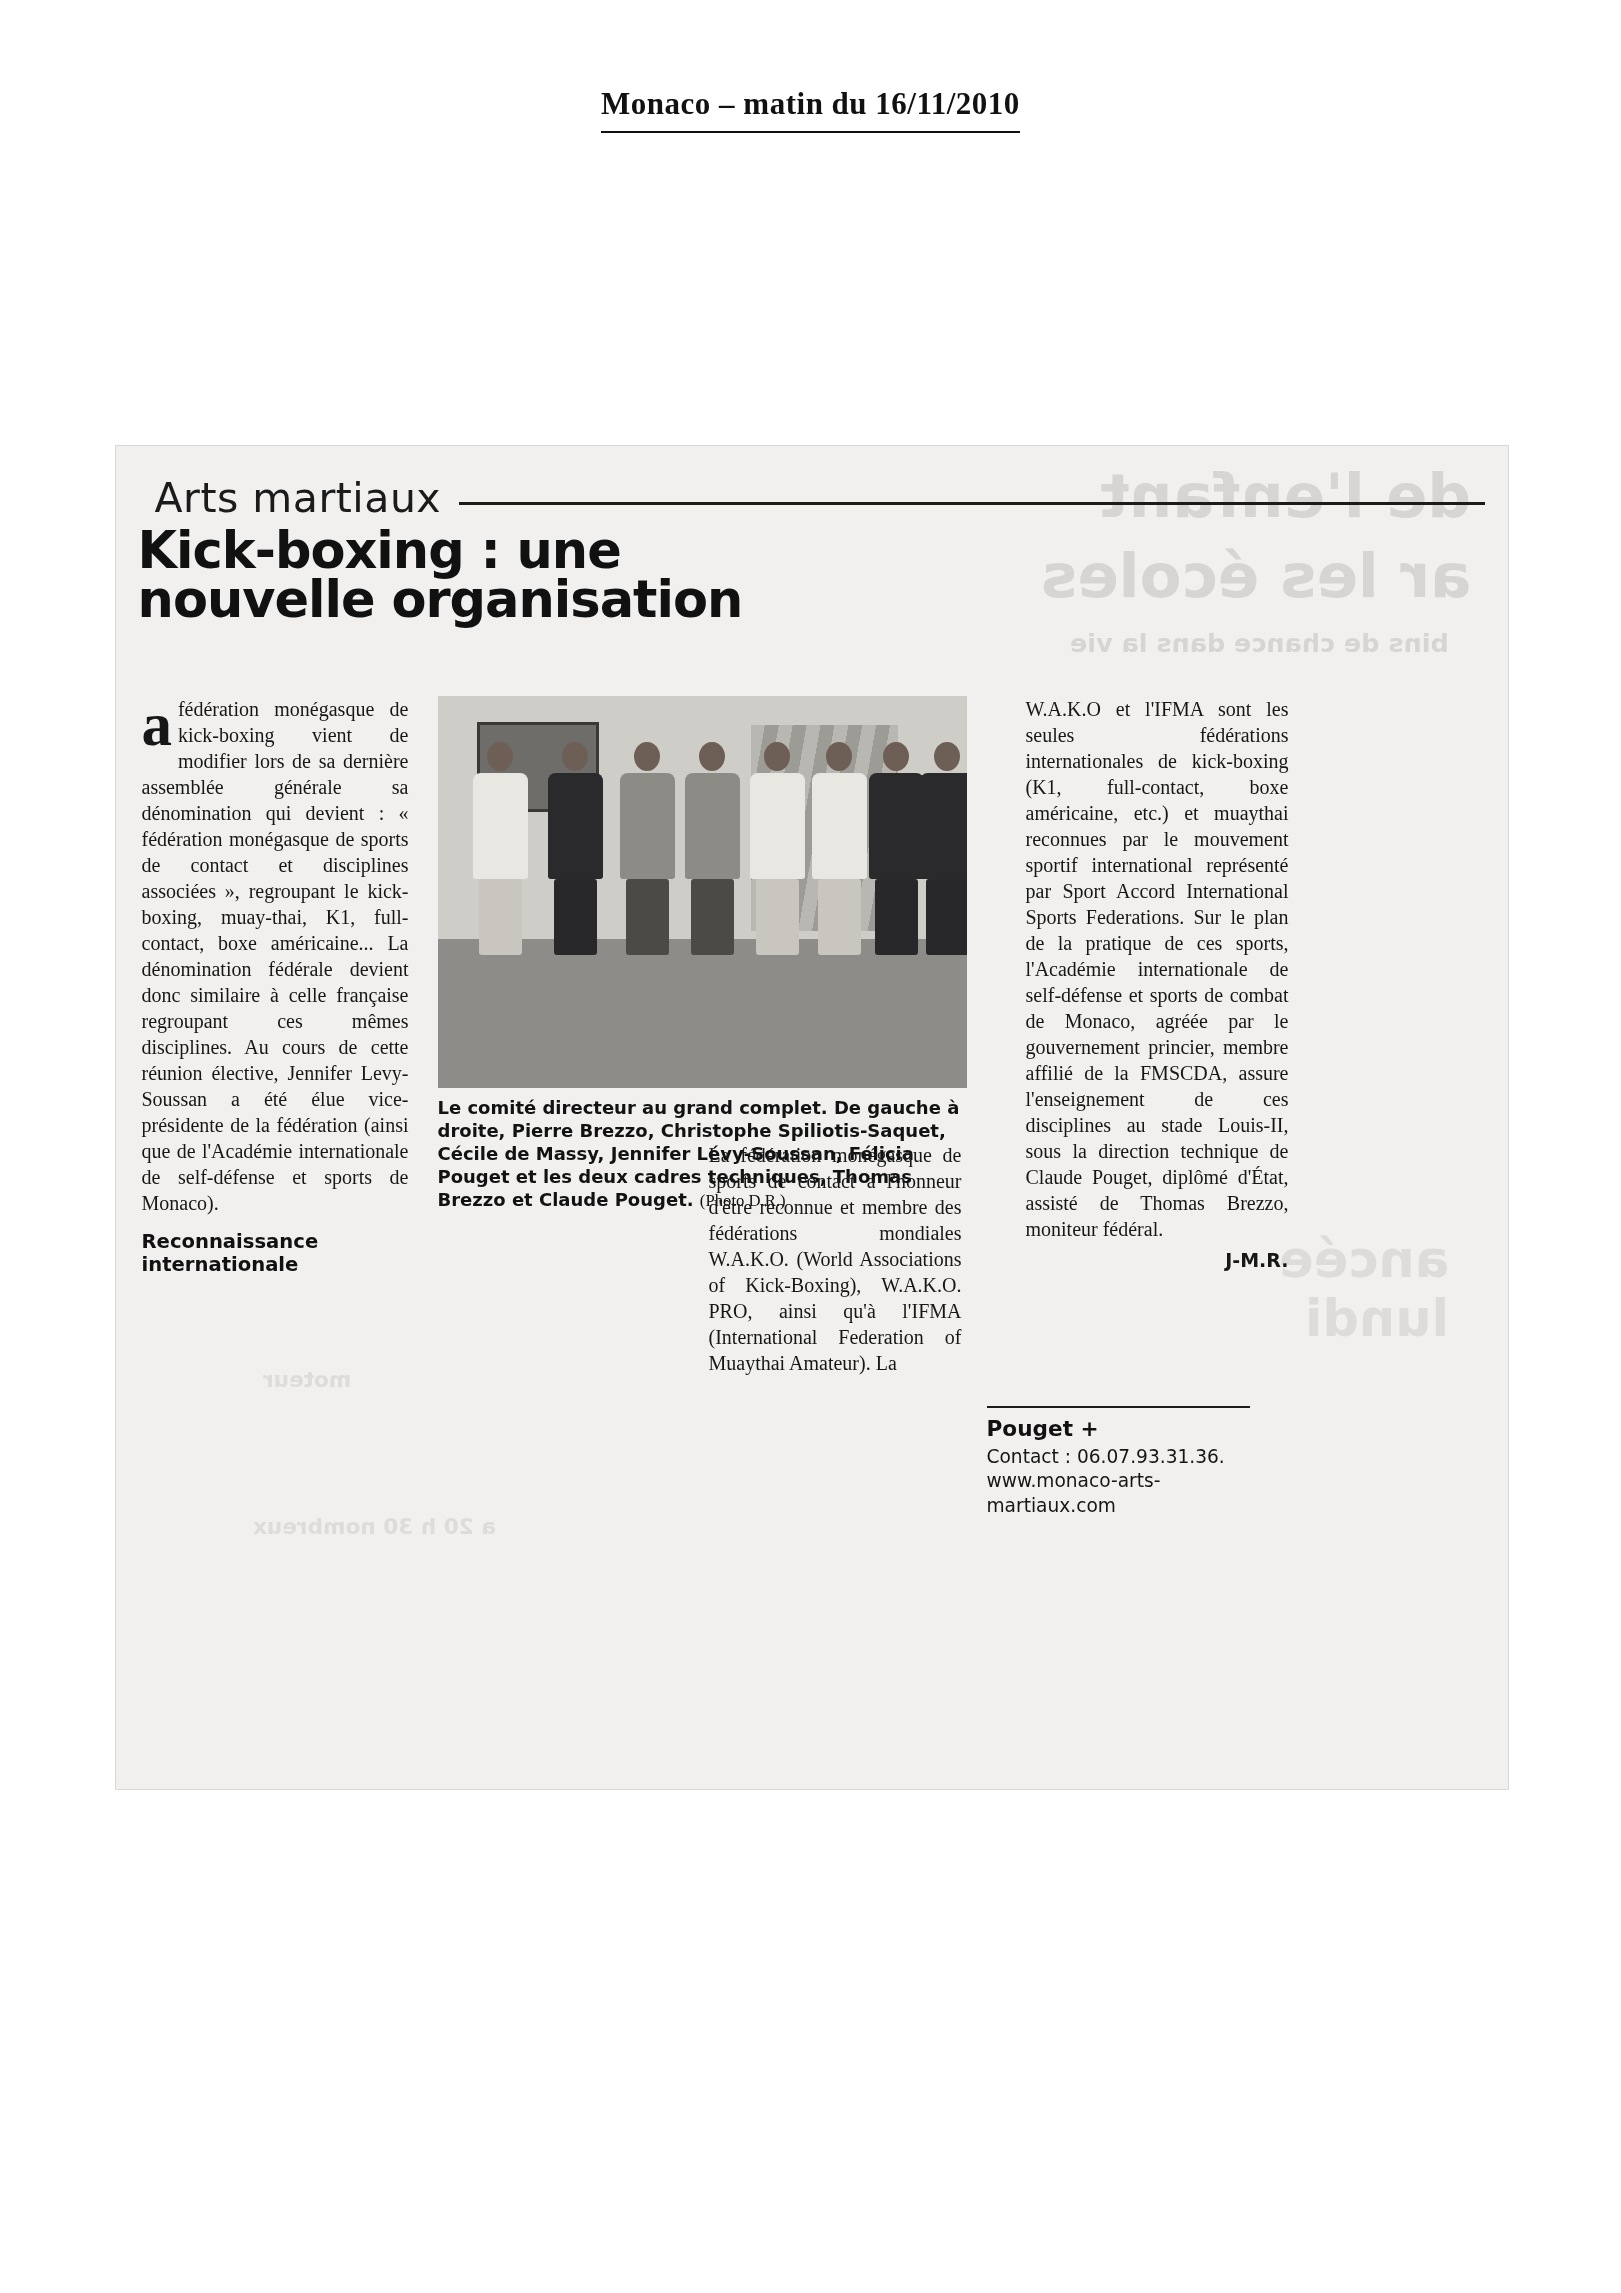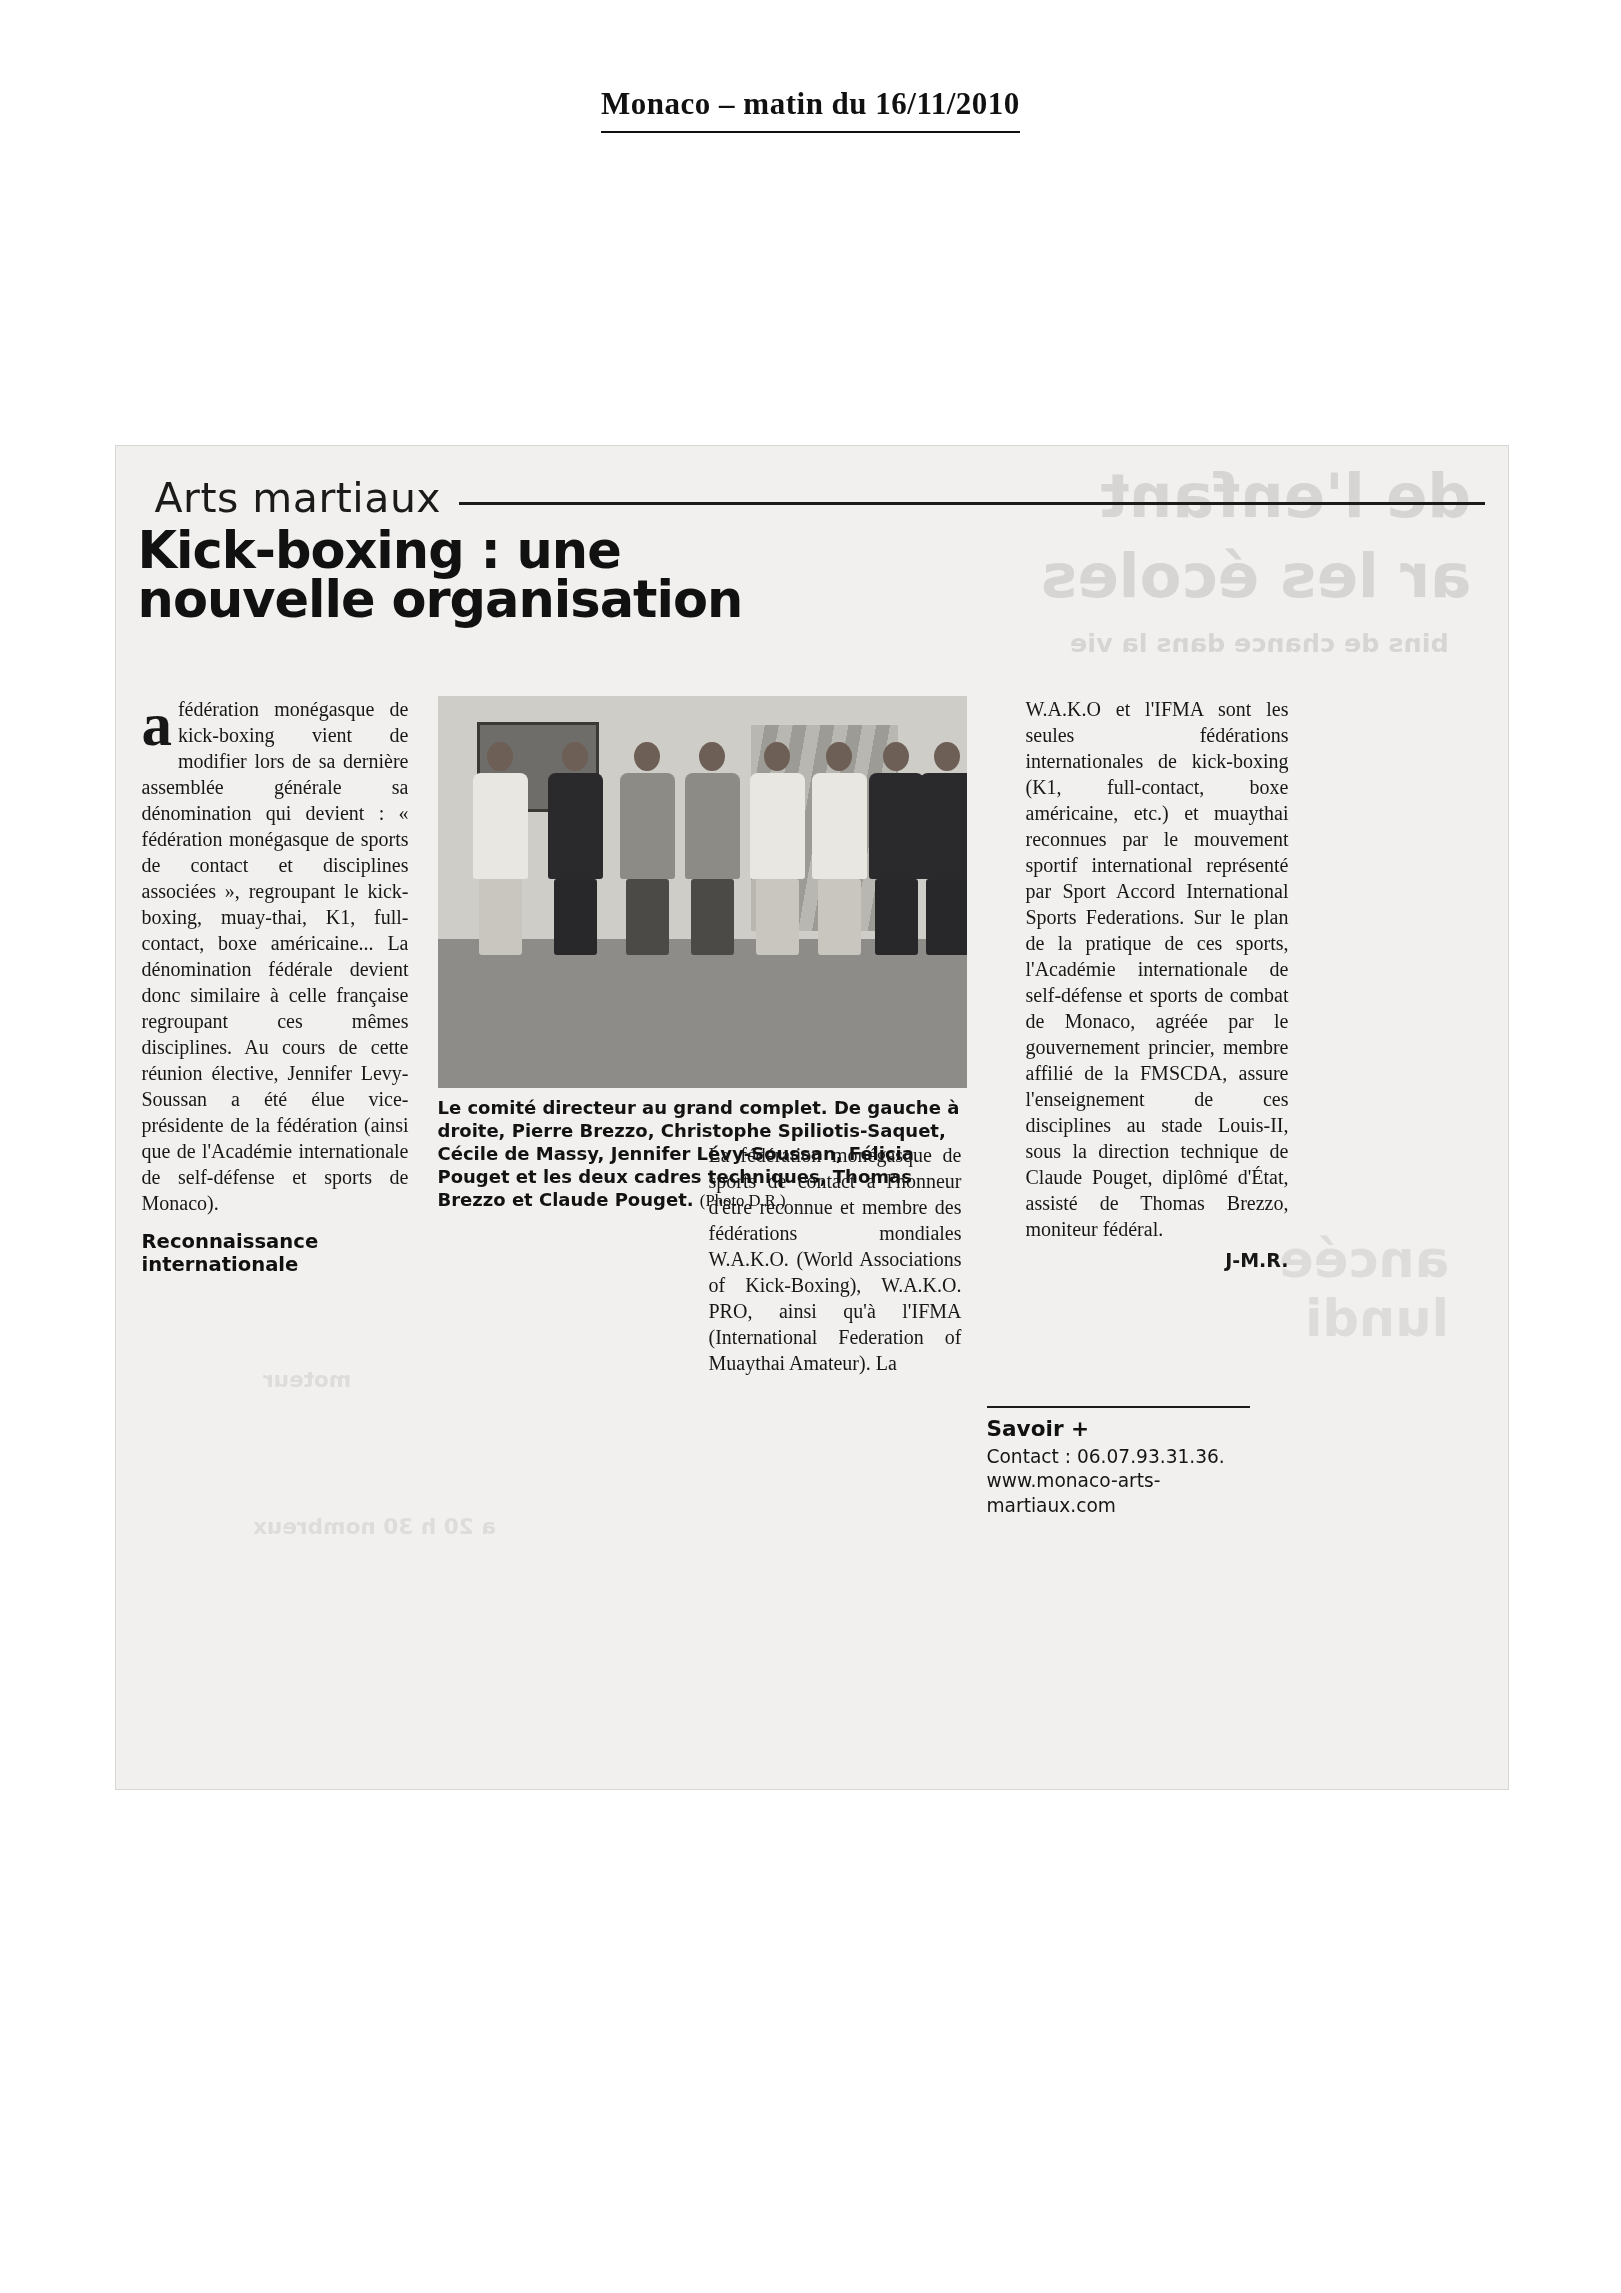--- a/index.html
+++ b/index.html
@@ -325,21 +325,21 @@
     <div class="col col3">
       <p>La fédération monégasque de sports de contact a l'honneur d'être reconnue et membre des fédérations mondiales W.A.K.O. (World Associations of Kick-Boxing), W.A.K.O. PRO, ainsi qu'à l'IFMA (International Federation of Muaythai Amateur). La</p>
     </div>
 
     <div class="col col4">
       <p>W.A.K.O et l'IFMA sont les seules fédérations internationales de kick-boxing (K1, full-contact, boxe américaine, etc.) et muaythai reconnues par le mouvement sportif international représenté par Sport Accord International Sports Federations. Sur le plan de la pratique de ces sports, l'Académie internationale de self-défense et sports de combat de Monaco, agréée par le gouvernement princier, membre affilié de la FMSCDA, assure l'enseignement de ces disciplines au stade Louis-II, sous la direction technique de Claude Pouget, diplômé d'État, assisté de Thomas Brezzo, moniteur fédéral.</p>
       <div class="signature">J-M.R.</div>
     </div>
 
     <div class="savoir">
-      <div class="savoir-title">Savoir +</div>
+      <div class="savoir-title">Pouget +</div>
       <div class="savoir-line">Contact : 06.07.93.31.36.</div>
       <div class="savoir-line">www.monaco-arts-</div>
       <div class="savoir-line">martiaux.com</div>
     </div>
 
   </div>
 </div>
 
 
 </body></html>

